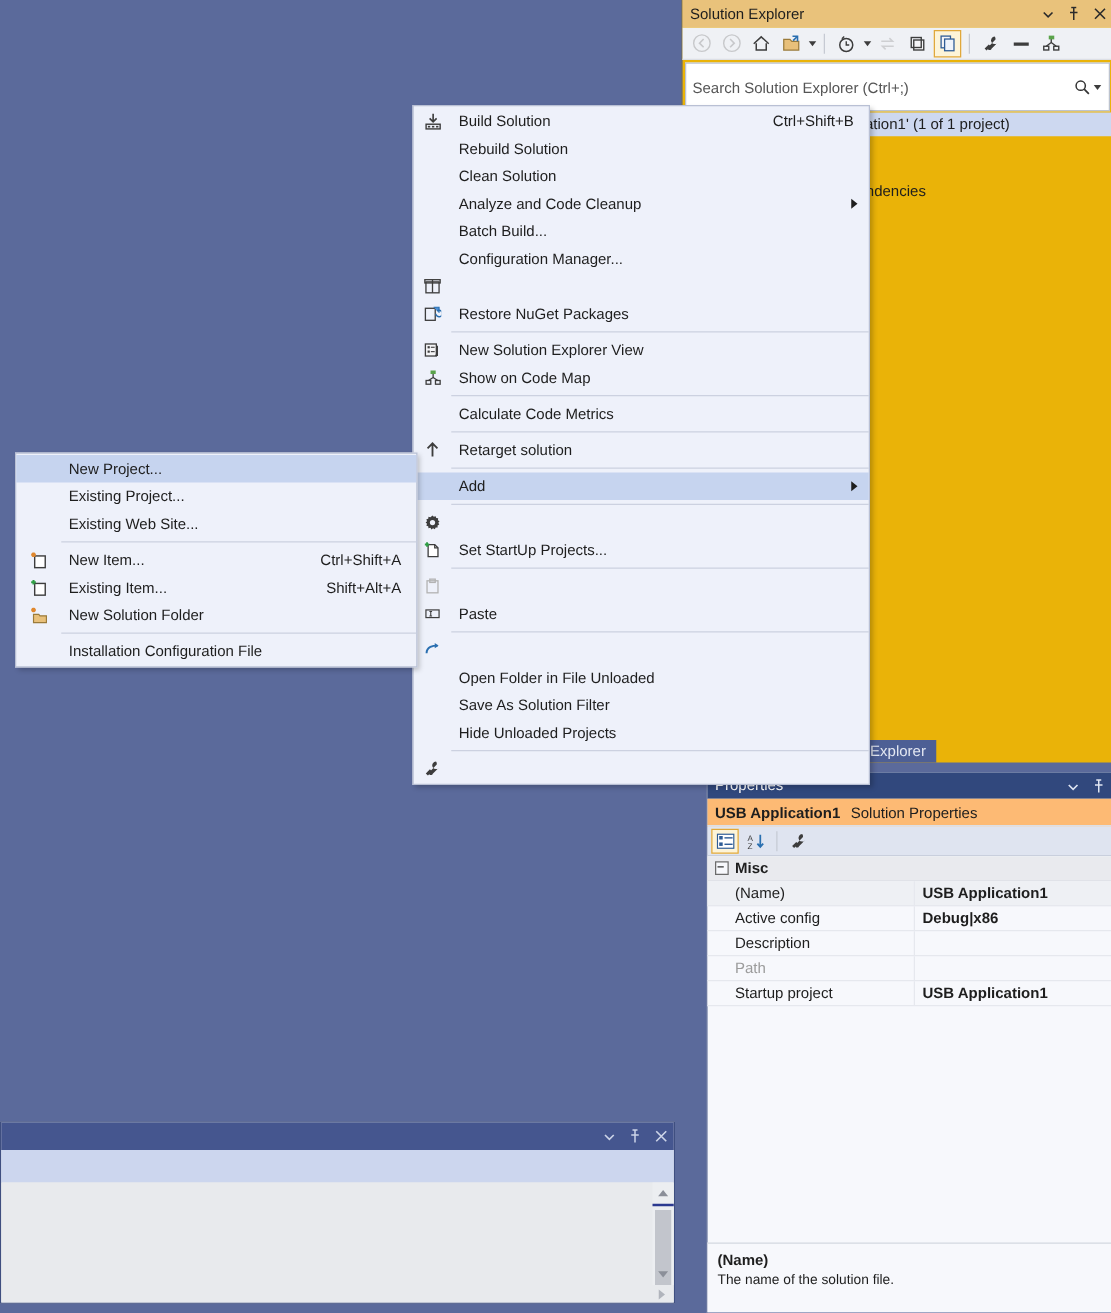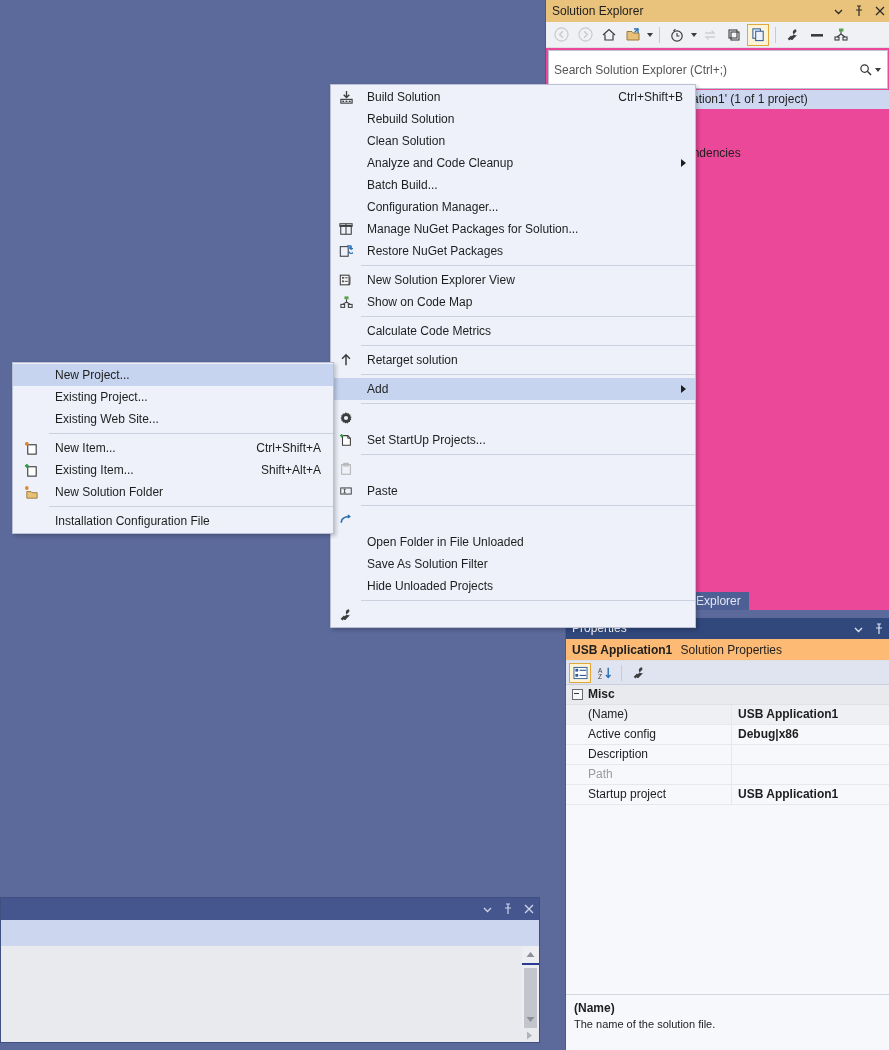--- a/index.html
+++ b/index.html
@@ -11,21 +11,21 @@
     color:#1e1e1e;
     overflow:hidden;
     position:relative;
     -webkit-font-smoothing:antialiased;
   }
   .abs{position:absolute;}
 
   
   #sol-explorer{
     left:545px;top:0;width:344px;height:610px;
-    background:#ec4899;
+    background:#eab308;
     border-left:1px solid #4a5a8a;
   }
   .panel-title{
     height:22px;line-height:22px;
     background:#e9c27b;
     color:#1e1e1e;
     font-size:12px;
     padding-left:6px;
     position:relative;
     box-sizing:border-box;
@@ -501,21 +501,20 @@
   </div>
 
   <div class="mitem">
     <span class="micon">
       <svg width="14" height="14" viewBox="0 0 16 16">
           <rect x="2" y="4" width="12" height="10" fill="none" stroke="#3d3d3d" stroke-width="1.2"></rect>
           <rect x="1" y="2" width="14" height="3" fill="none" stroke="#3d3d3d" stroke-width="1.2"></rect>
           <path d="M8 2 V14" stroke="#3d3d3d" stroke-width="1.2"></path>
         </svg>
     </span>
-    <span class="mlabel">Manage NuGet Packages for Solution...</span>
   </div>
 
   <div class="mitem">
     <span class="micon">
       <svg width="14" height="14" viewBox="0 0 16 16">
           <rect x="1.5" y="3" width="9" height="11" fill="none" stroke="#3d3d3d" stroke-width="1.2"></rect>
           <path d="M9 2 h5 v5" fill="#4a90d9" stroke="#2a6fb0" stroke-width="1"></path>
           <path d="M11 8 a3 3 0 1 0 1-2.5" fill="none" stroke="#2a6fb0" stroke-width="1.3"></path>
         </svg>
     </span>

